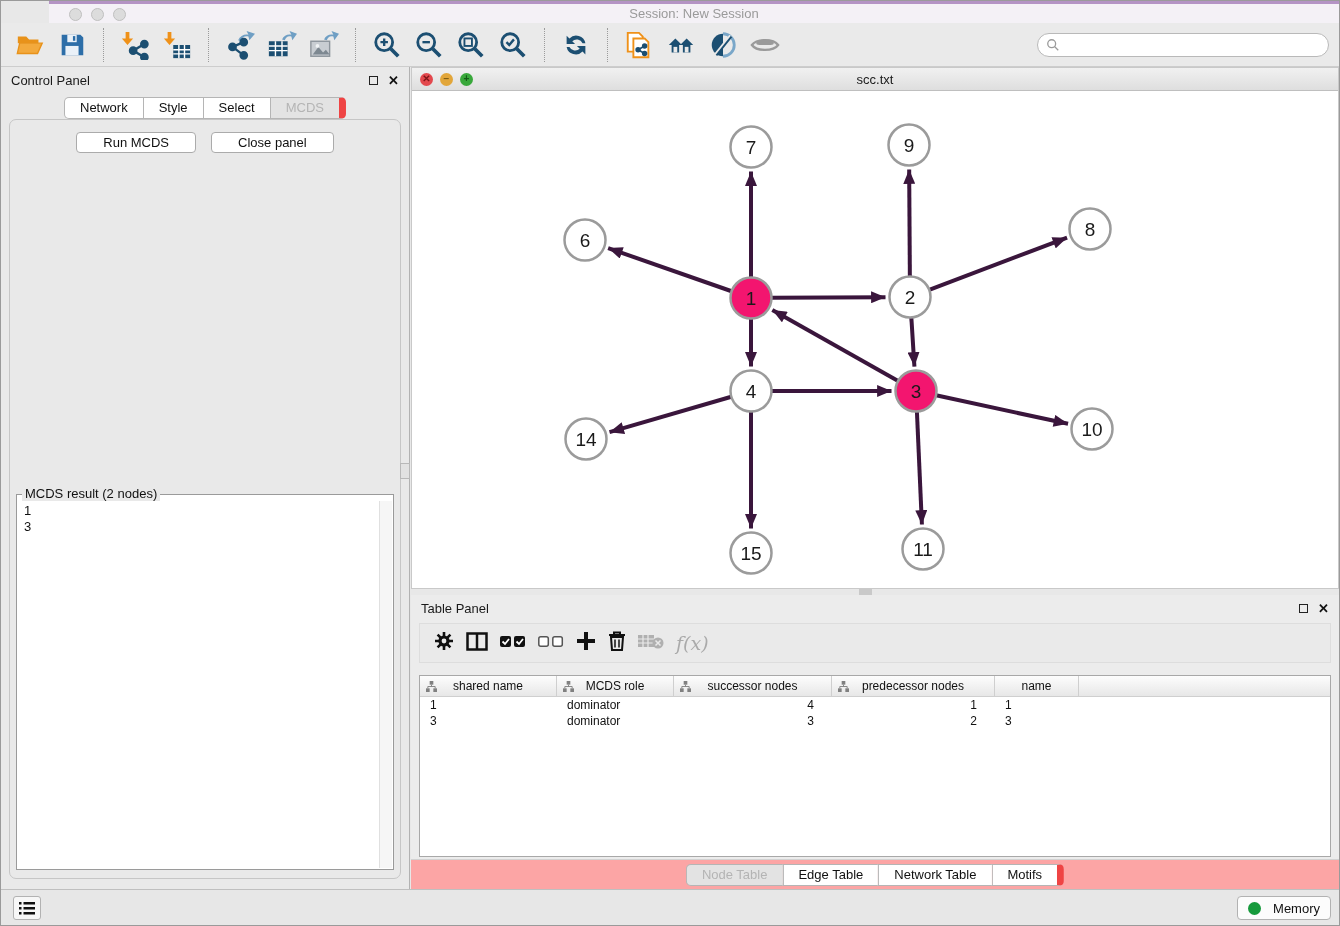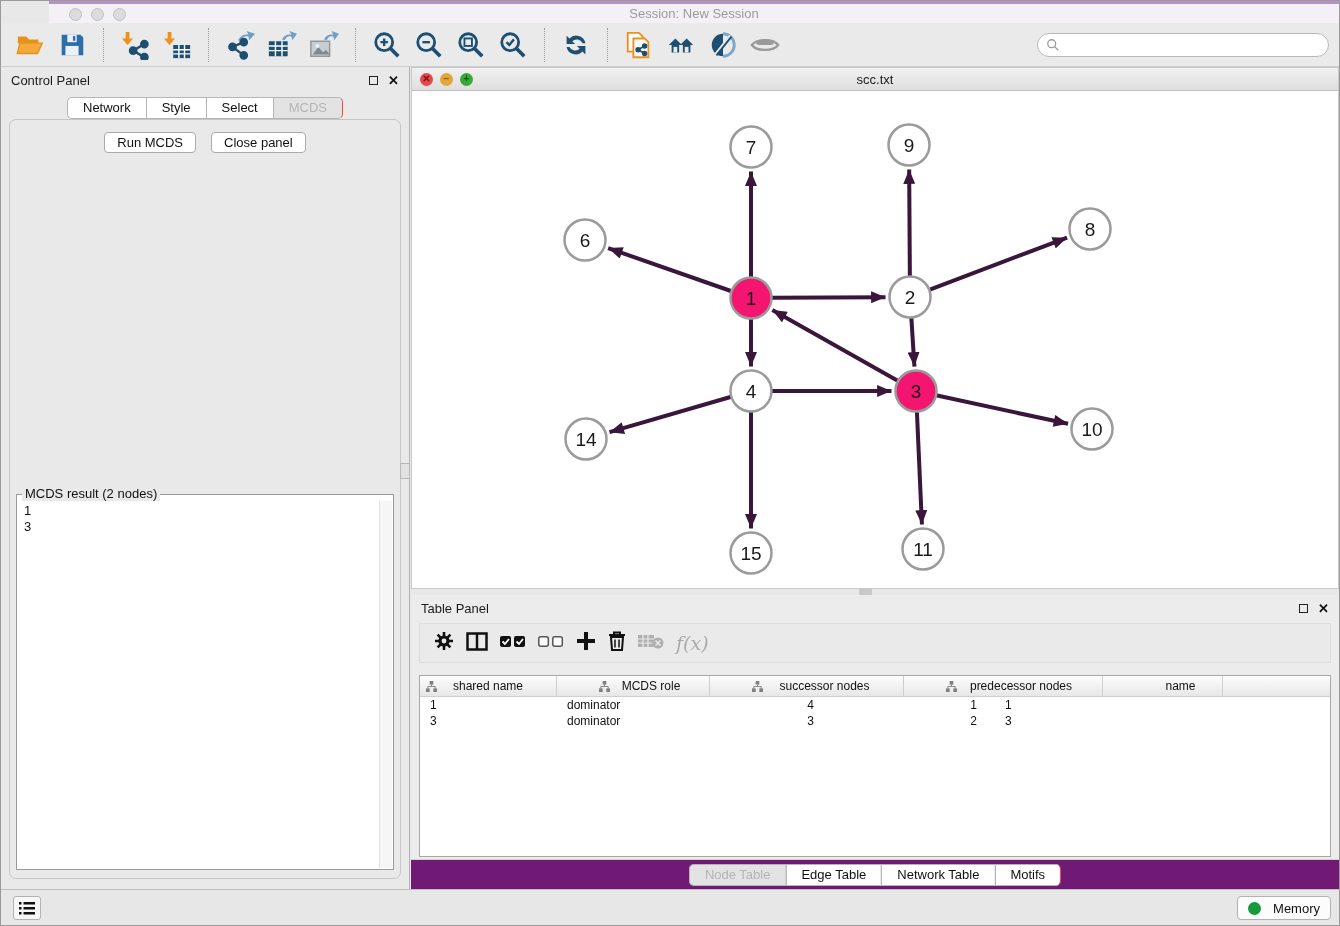--- a/index.html
+++ b/index.html
@@ -30,32 +30,32 @@
   .panel-header { position:relative; height:28px; line-height:28px; padding-left:10px;
                   font-size:13px; color:#1a1a1a; }
   .panel-btns { position:absolute; right:10px; top:8px; display:flex; gap:10px; align-items:center; }
   .float-btn { width:9px; height:9px; border:1.5px solid #222; }
   .close-btn { font-size:13px; font-weight:bold; color:#111; line-height:11px; cursor:default; }
 
   .cp-tabs { position:absolute; top:30px; left:50%; transform:translateX(-50%); display:flex; z-index:2; }
   .seg-tab { height:22px; line-height:20px; padding:0 15px; font-size:13px; background:#fff;
              border:1px solid #b5b5b5; border-right:none; color:#111; white-space:nowrap; }
   .seg-tab:first-child { border-radius:5px 0 0 5px; }
-  .seg-tab:last-child { border-right:1px solid #ef4444; border-radius:0 5px 5px 0; }
+  .seg-tab:last-child { border-right:7px solid #ef4444; border-radius:0 5px 5px 0; }
   .seg-tab.active { background:#e3e3e3; color:#b4b4b4; }
 
   .cp-content { position:absolute; top:52px; left:8px; right:8px; bottom:10px;
                 border:1px solid #c6c6c6; border-radius:7px; background:#e9e9e9; }
   .opt-label { text-align:center; margin-top:19px; font-size:13px; color:#111; }
   .dropdown { position:relative; margin:11px auto 0; width:312px; height:22px; background:#fff;
               border:1px solid #ababab; border-radius:5px; font-size:13px; line-height:20px;
               padding-left:10px; color:#111; }
   .dd-arrows { position:absolute; right:6px; top:3px; }
   .btn-row { display:flex; justify-content:center; gap:15px; margin-top:12px; }
-  .cp-btn { height:21px; padding:0 12px; background:#fff; border:1px solid #ababab;
+  .cp-btn { height:21px; padding:0 26px; background:#fff; border:1px solid #ababab;
             border-radius:4px; font-size:13px; color:#111; }
 
   .result-group { position:absolute; left:6px; right:6px; top:374px; bottom:8px;
                   border:1px solid #9a9a9a; background:#fff; }
   .result-legend { position:absolute; top:-9px; left:5px; background:#e9e9e9; padding:0 3px;
                    font-size:13px; color:#111; }
   .result-list { position:absolute; left:1px; right:14px; top:6px; bottom:1px; background:#fff;
                  font-size:13px; line-height:16px; padding:2px 6px; color:#111; overflow:hidden; }
   .result-scroll { position:absolute; right:1px; top:6px; bottom:1px; width:13px; background:#f6f6f6;
                    border-left:1px solid #e0e0e0; }
@@ -76,28 +76,28 @@
   .h-grip { position:absolute; left:858px; top:588px; width:13px; height:6px; background:#c9c9c9; }
 
   
   .table-panel { position:absolute; left:410px; top:594px; right:0; bottom:36px; background:#ececec; }
   .tp-toolbar { position:absolute; top:28px; left:8px; right:8px; height:40px; background:#eaeaea;
                 border:1px solid #ddd; display:flex; align-items:center; padding-left:14px; gap:12px; }
   .fx { font-family:"DejaVu Serif", serif; font-style:italic; font-size:19px; color:#aaa; }
   .tp-table { position:absolute; top:80px; left:8px; right:8px; height:182px; background:#fff;
               border:1px solid #a8a8a8; overflow:hidden; }
   .tbl-header { display:flex; height:21px; background:linear-gradient(#fdfdfd,#e7e7e7);
-                border-bottom:1px solid #cfcfcf;gap:36px; }
+                border-bottom:1px solid #cfcfcf; }
   .tbl-col { position:relative; border-right:1px solid #cfcfcf; display:flex; align-items:center;
              justify-content:center; font-size:12px; color:#111; gap:5px; }
   .tbl-col .hier { position:absolute; left:6px; top:5px; }
   .tbl-row { display:flex; height:16px; font-size:12px; color:#111; }
   .tbl-cell { overflow:hidden; white-space:nowrap; }
 
-  .tp-tabstrip { position:absolute; bottom:0; left:0; right:0; height:30px; background:#701a75;
+  .tp-tabstrip { position:absolute; bottom:0; left:0; right:0; height:30px; background:#fca5a5;
                  border-top:1px solid #d2d2d2; }
   .tp-tabs { position:absolute; top:4px; left:50%; transform:translateX(-50%); display:flex; }
 
   
   .status-bar { position:absolute; bottom:0; left:0; right:0; height:36px; background:#e7e7e7;
                 border-top:1px solid #bfbfbf; }
   .sb-list-btn { position:absolute; left:12px; top:6px; width:28px; height:24px; background:#f7f7f7;
                  border:1px solid #b2b2b2; border-radius:3px; display:flex; align-items:center; justify-content:center; }
   .memory-btn { position:absolute; right:8px; top:6px; height:24px; padding:0 10px; background:#fcfcfc;
                 border:1px solid #b2b2b2; border-radius:4px; display:flex; align-items:center; gap:12px;

